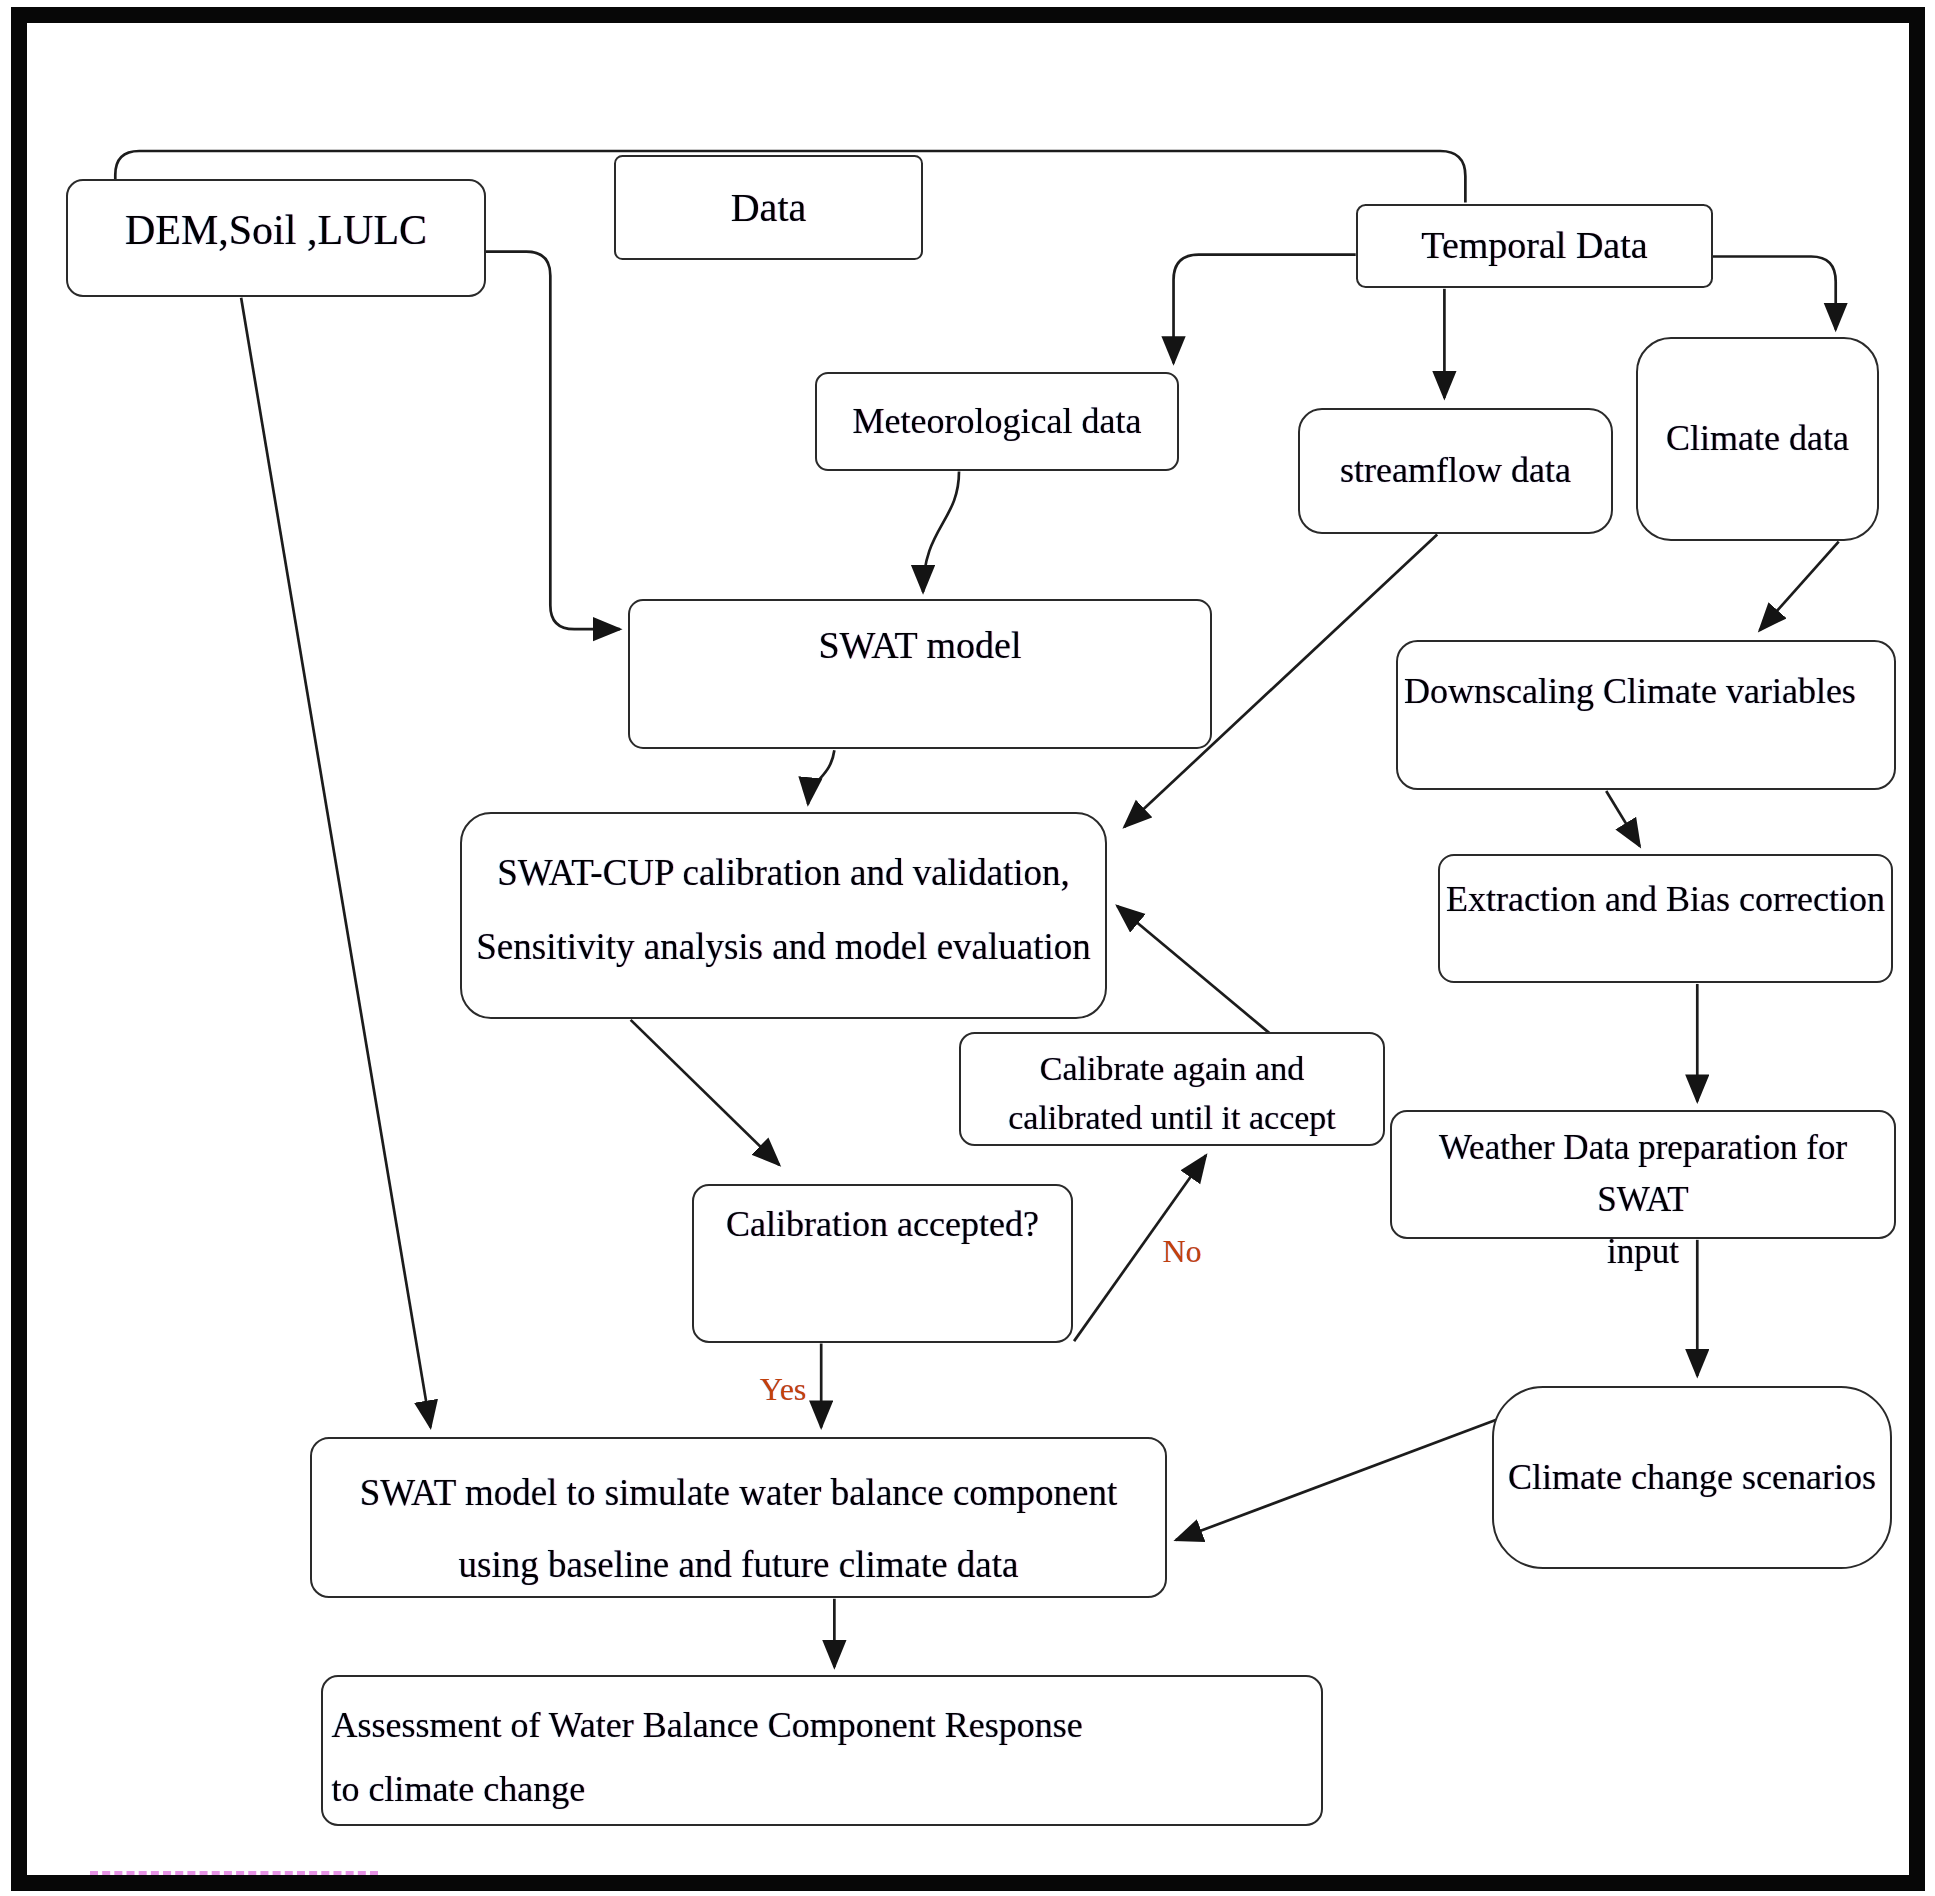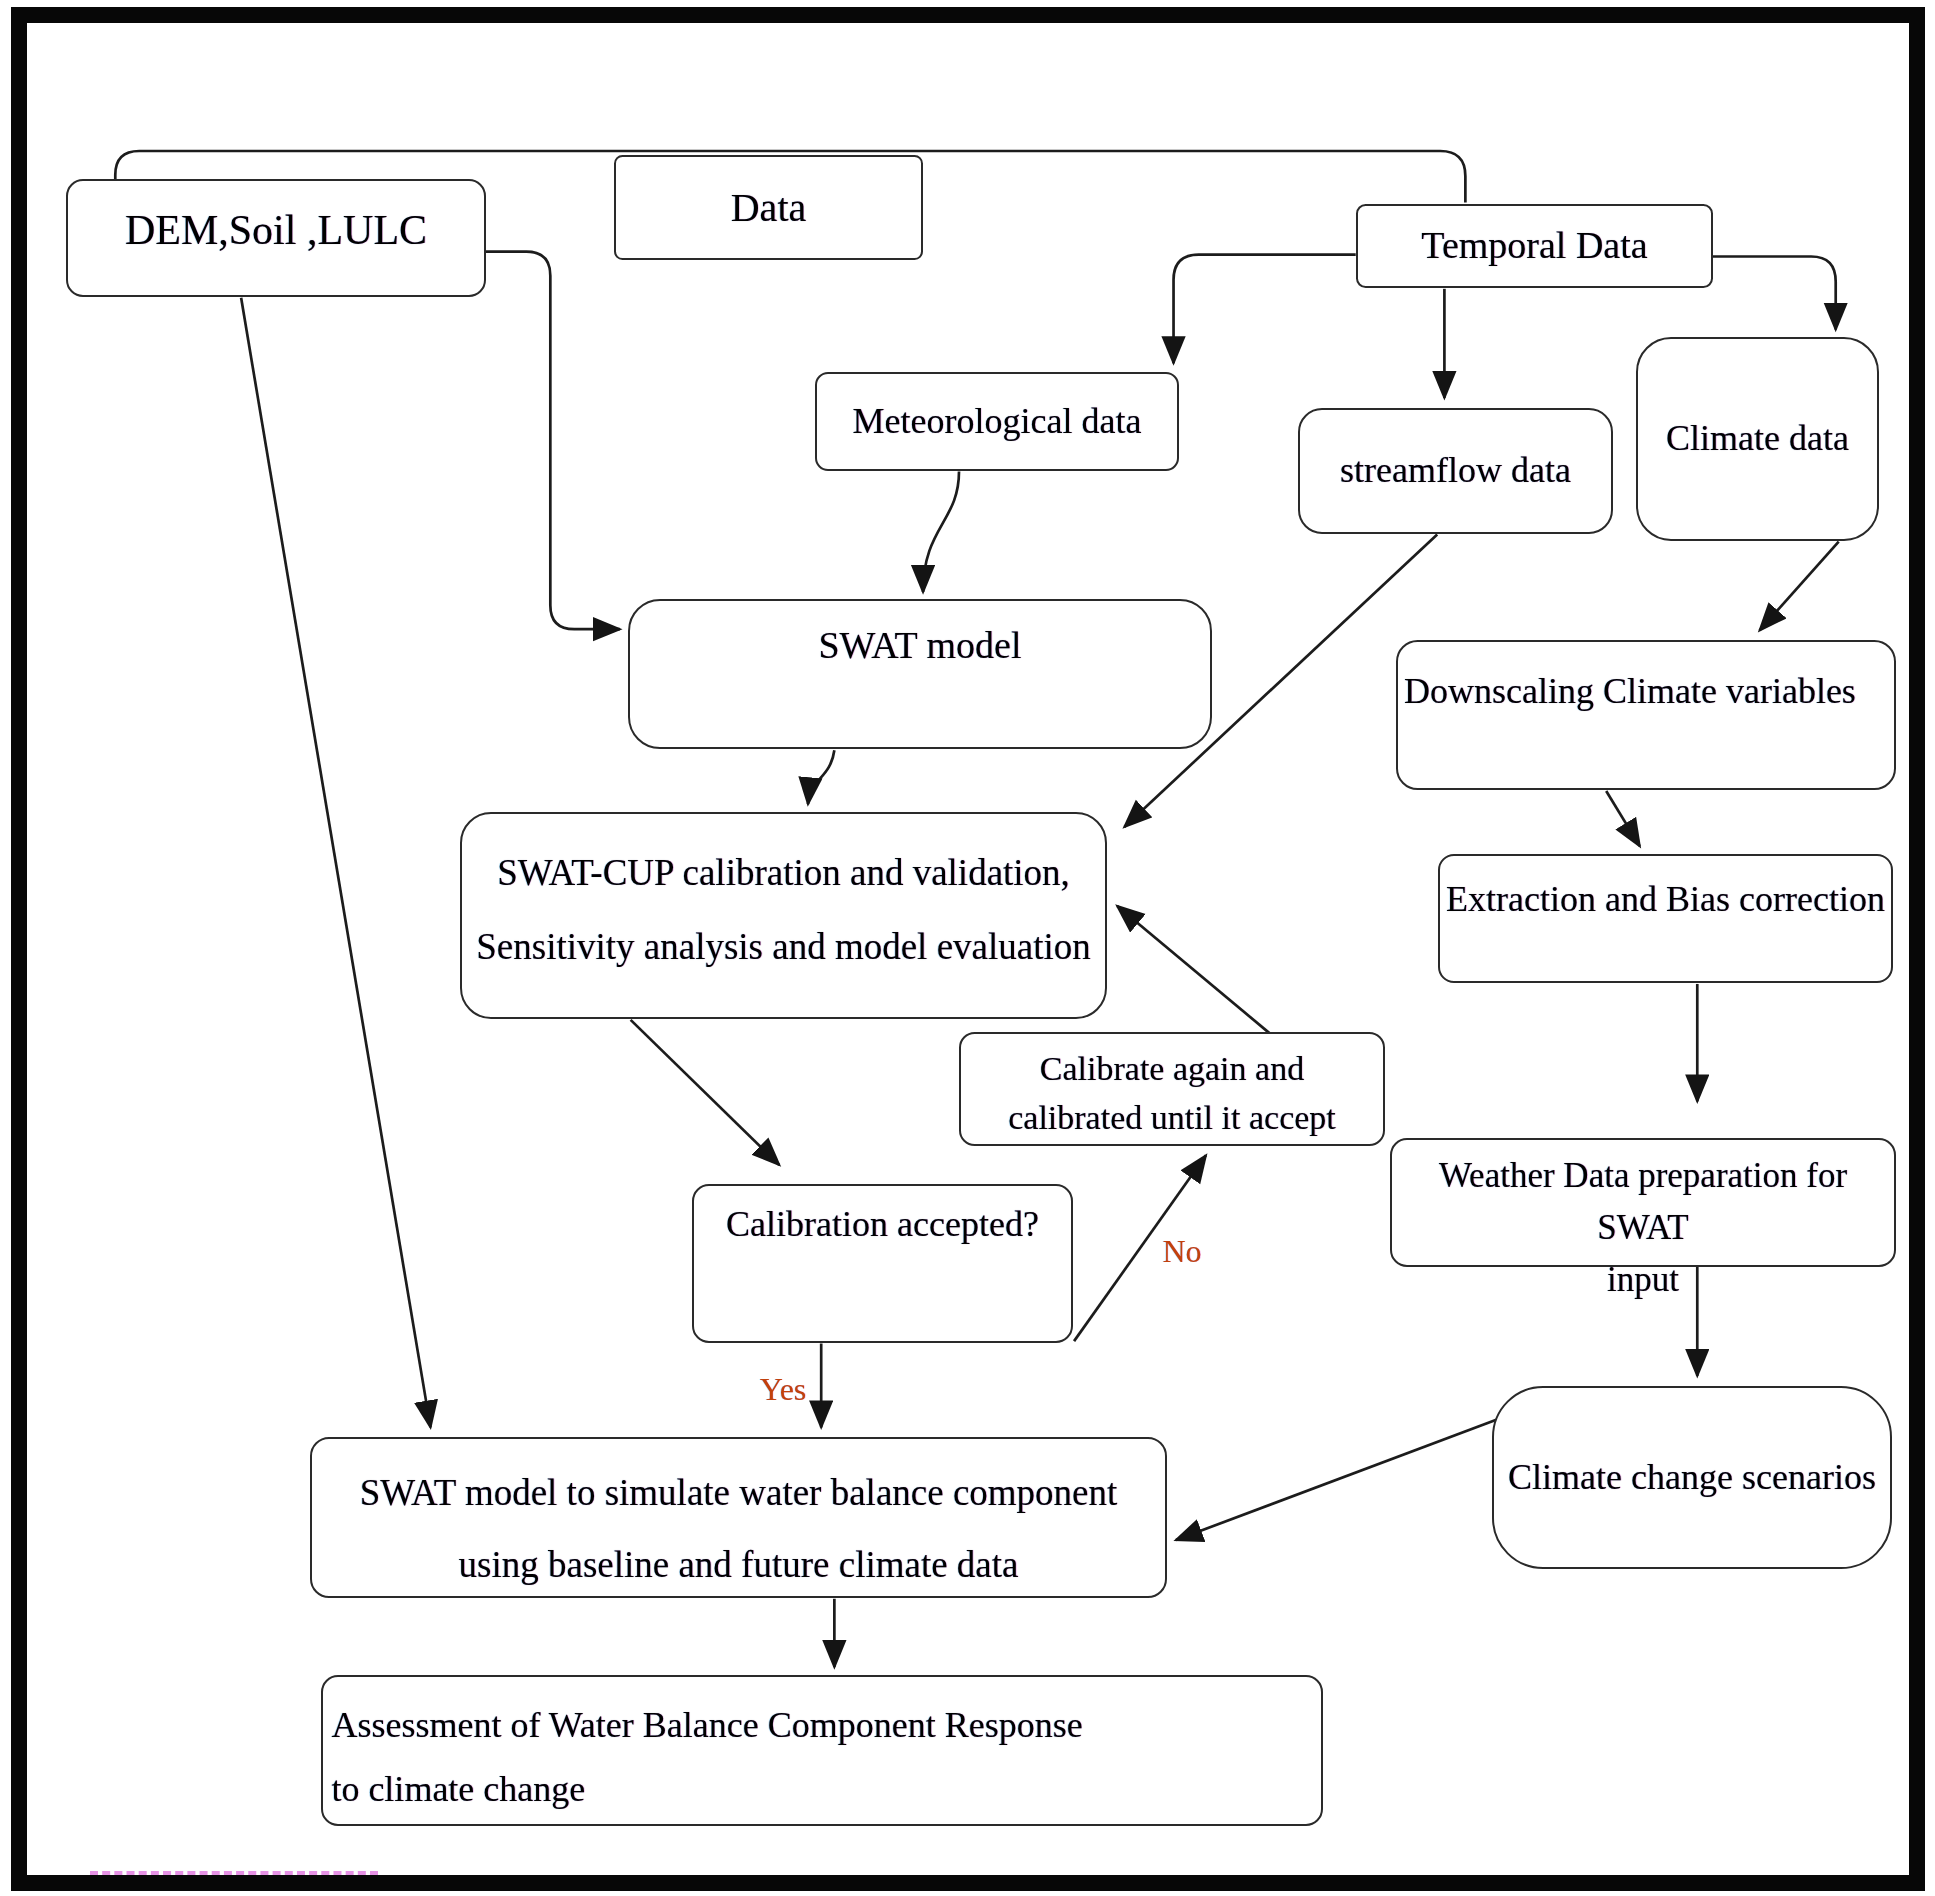--- a/index.html
+++ b/index.html
@@ -18,26 +18,26 @@
     text-shadow:0.6px 0 0 rgba(210,0,190,0.28), -0.6px 0 0 rgba(0,150,230,0.28), 0 0 1.2px rgba(20,20,60,0.25);
   }
   .node .l{display:block;}
   
   .n-dem        {left:66px; top:179px;  width:420px;  height:118px; border-radius:17px; padding-top:25px; font-size:42px;}
   .n-data       {left:614px;top:155px;  width:309px;  height:105px; border-radius:8.4px; display:flex;align-items:center;justify-content:center; font-size:40px;}
   .n-temporal   {left:1356px;top:204px;  width:357px;  height:84px; border-radius:9.6px; display:flex;align-items:center;justify-content:center; font-size:38px;}
   .n-meteo      {left:815px;top:372px;  width:364px;  height:99px; border-radius:13px; display:flex;align-items:center;justify-content:center; font-size:36px;}
   .n-streamflow {left:1298px;top:408px;  width:315px;  height:126px; border-radius:24px; display:flex;align-items:center;justify-content:center; font-size:36px;}
   .n-climate    {left:1636px;top:337px;  width:243px;  height:204px; border-radius:35px; display:flex;align-items:center;justify-content:center; font-size:36px;}
-  .n-swat       {left:628px;top:599px; width:584px;  height:150px; border-radius:32px; padding-top:23px; font-size:38px;}
+  .n-swat       {left:628px;top:599px; width:584px;  height:150px; border-radius:15px; padding-top:23px; font-size:38px;}
   .n-downscale  {left:1396px;top:640px; width:500px;  height:150px; border-radius:21.6px; padding:13px 0 0 6px; text-align:left; line-height:73px; font-size:36px;}
   .n-swatcup    {left:452px; top:812px; width:647px; height:207px; border-radius:31px; padding-top:21.6px; line-height:74px; font-size:37px;margin-left:8px;}
   .n-extract    {left:1438px;top:854px; width:455px;  height:129px; border-radius:16px; padding-top:23px; font-size:36px;}
   .n-calagain   {left:959px;top:1032px; width:426px;  height:114px; border-radius:15.6px; padding-top:9.6px; line-height:49px; font-size:34px;}
-  .n-weather    {left:1390px;top:1110px; width:506px;  height:129px; border-radius:17px; padding-top:9.6px; line-height:52px; font-size:35px;margin-top:28px;}
+  .n-weather    {left:1390px;top:1110px; width:506px;  height:129px; border-radius:17px; padding-top:9.6px; line-height:52px; font-size:35px;}
   .n-calacc     {left:692px;top:1184px; width:381px;  height:159px; border-radius:17px; padding-top:18px; font-size:36px;}
   .n-scenarios  {left:1492px;top:1386px; width:400px;  height:183px; border-radius:51px; display:flex;align-items:center;justify-content:center; font-size:36px;}
   .n-simulate   {left:310px; top:1437px; width:857px; height:161px; border-radius:19px; padding-top:18px; line-height:72px; font-size:37px;}
   .n-assess     {left:321px; top:1675px; width:1002px; height:151px; border-radius:17px; padding:15.6px 0 0 8.4px; text-align:left; line-height:64px; font-size:36px;}
   .edge-label{
     position:absolute;font-size:32px;color:#c2410c;
     text-shadow:0.6px 0 0 rgba(210,0,190,0.25), -0.6px 0 0 rgba(0,150,230,0.25);
   }
   #lbl-yes{left:744px;top:1371px;width:78px;text-align:center;}
   #lbl-no {left:1149px;top:1233px;width:66px;text-align:center;}

